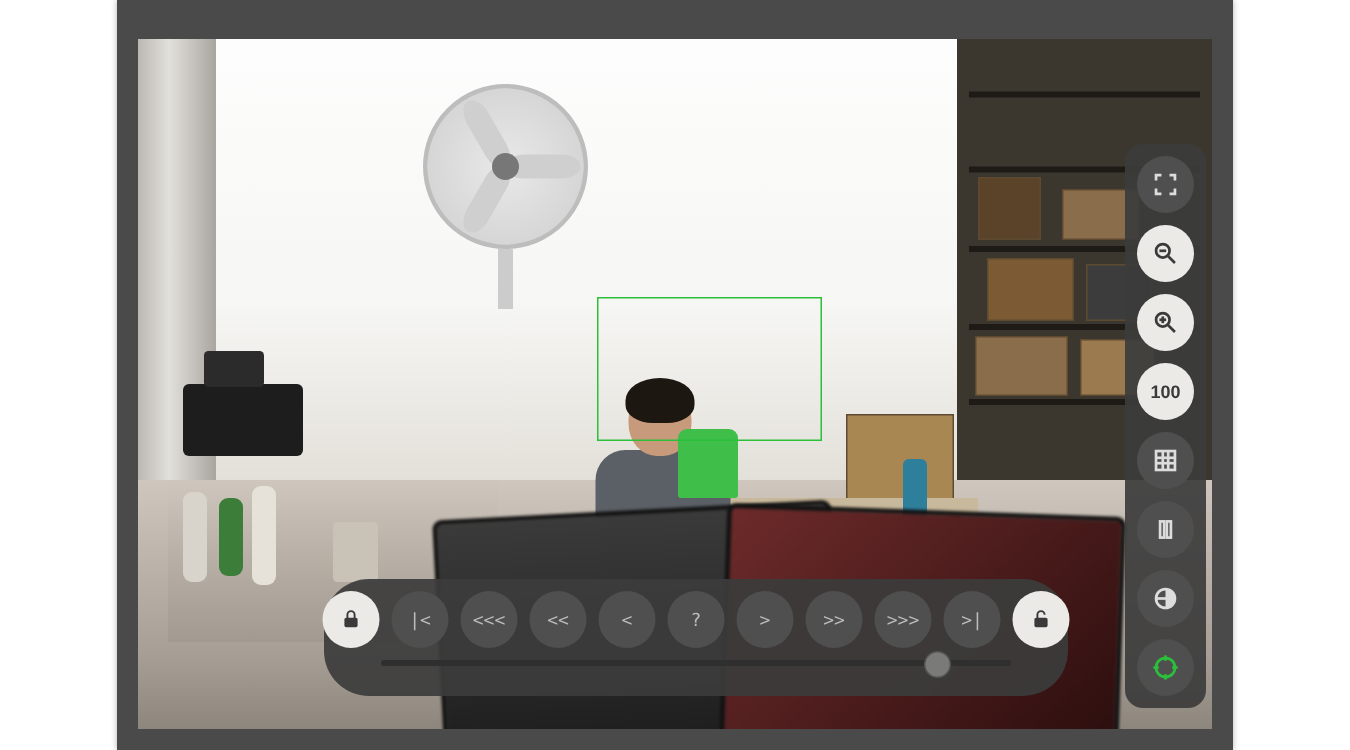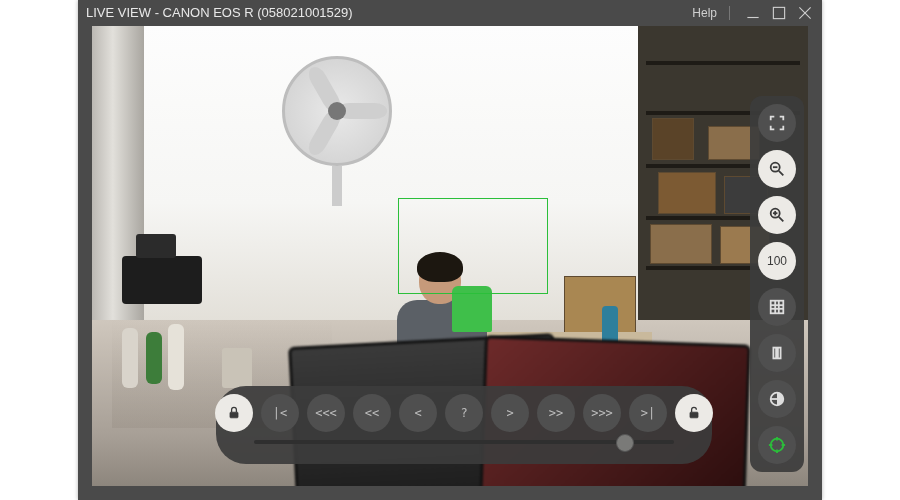--- a/index.html
+++ b/index.html
@@ -38,60 +38,39 @@
 .chair .pole{position:absolute;left:26px;top:68px;width:8px;height:28px;background:#444}
 .printer{position:absolute;left:30px;top:230px;width:80px;height:48px;background:#1d1d1d;border-radius:4px}
 .printer::before{content:"";position:absolute;left:14px;top:-22px;width:40px;height:24px;background:#2b2b2b;border-radius:3px}
 .clutter{position:absolute;left:20px;top:292px;width:220px;height:110px;background:linear-gradient(180deg,rgba(0,0,0,0) 0%,rgba(120,110,98,.15) 100%)}
 .bottle{position:absolute;width:16px;border-radius:6px}
 .laptop-fg{position:absolute;left:200px;bottom:-10px;width:260px;height:150px;background:linear-gradient(180deg,#3a3a3a 0%,#1e1e1e 100%);border:3px solid #111;border-radius:6px;transform:rotate(-3deg);filter:blur(1px)}
 .laptop-fg2{position:absolute;right:60px;bottom:-20px;width:260px;height:160px;background:linear-gradient(135deg,#6d2a2a 0%,#2a0d0d 100%);border:3px solid #111;border-radius:6px;transform:rotate(2deg);filter:blur(1px)}
 .focus-rect{position:absolute;border:1px solid #2bbf3a;background:transparent}
 
 .sidepanel{position:absolute;right:4px;top:70px;width:54px;background:rgba(60,60,60,.92);border-radius:12px;padding:8px 0;display:flex;flex-direction:column;align-items:center;gap:8px}
-.circbtn{width:38px;height:38px;border-radius:50%;background:#eceae6;display:flex;align-items:center;justify-content:center;cursor:pointer;color:#3a3a3a;font-size:12px;font-weight:normal}
+.circbtn{width:38px;height:38px;border-radius:50%;background:#eceae6;display:flex;align-items:center;justify-content:center;cursor:pointer;color:#3a3a3a;font-size:12px;font-weight:bold}
 .circbtn.dark{background:#4f4f4f;color:#ddd}
 .circbtn.dark.green svg{stroke:#2bbf3a}
 .circbtn svg{width:18px;height:18px;stroke:#3a3a3a;stroke-width:2;fill:none}
 .circbtn.dark svg{stroke:#ddd}
 
 .bottompanel{position:absolute;left:124px;bottom:22px;width:468px;background:rgba(60,60,60,.92);border-radius:30px;padding:8px 14px 20px 14px;display:flex;flex-direction:column;align-items:center;gap:8px}
 .btnrow{display:flex;align-items:center;gap:8px}
 .rbtn{width:38px;height:38px;border-radius:50%;background:#eceae6;display:flex;align-items:center;justify-content:center;cursor:pointer;font-size:12px;color:#3a3a3a;font-family:monospace}
 .rbtn.dark{background:#4f4f4f;color:#bdbdbd}
 .slider{position:relative;width:420px;height:4px;background:#2f2f2f;border-radius:2px}
 .slider .knob{position:absolute;top:50%;width:16px;height:16px;margin-top:-8px;border-radius:50%;background:#7a7a78;border:1px solid #555}
 </style>
 </head>
 <body>
 
 <div class="stage">
   <div class="window">
 
-    <div class="titlebar">
-      <span class="title">LIVE VIEW - CANON EOS R (058021001529)</span>
-      <span class="help">Help</span>
-      <span class="sep"></span>
-      <span class="winbtn">
-          <svg viewBox="0 0 16 16">
-            <line x1="3" y1="12" x2="13" y2="12"></line>
-          </svg>
-        </span>
-      <span class="winbtn">
-          <svg viewBox="0 0 16 16">
-            <rect x="3" y="3" width="10" height="10"></rect>
-          </svg>
-        </span>
-      <span class="winbtn">
-          <svg viewBox="0 0 16 16">
-            <line x1="3" y1="3" x2="13" y2="13"></line>
-            <line x1="13" y1="3" x2="3" y2="13"></line>
-          </svg>
-        </span>
-    </div>
 
     <div class="viewport">
       <div class="scene">
         <div class="wall"></div>
         <div class="doorframe"></div>
         <div class="floor"></div>
         <div class="shelfwall">
           <div class="shelf s1"></div>
             <div class="shelf s2"></div>
             <div class="shelf s3"></div>

